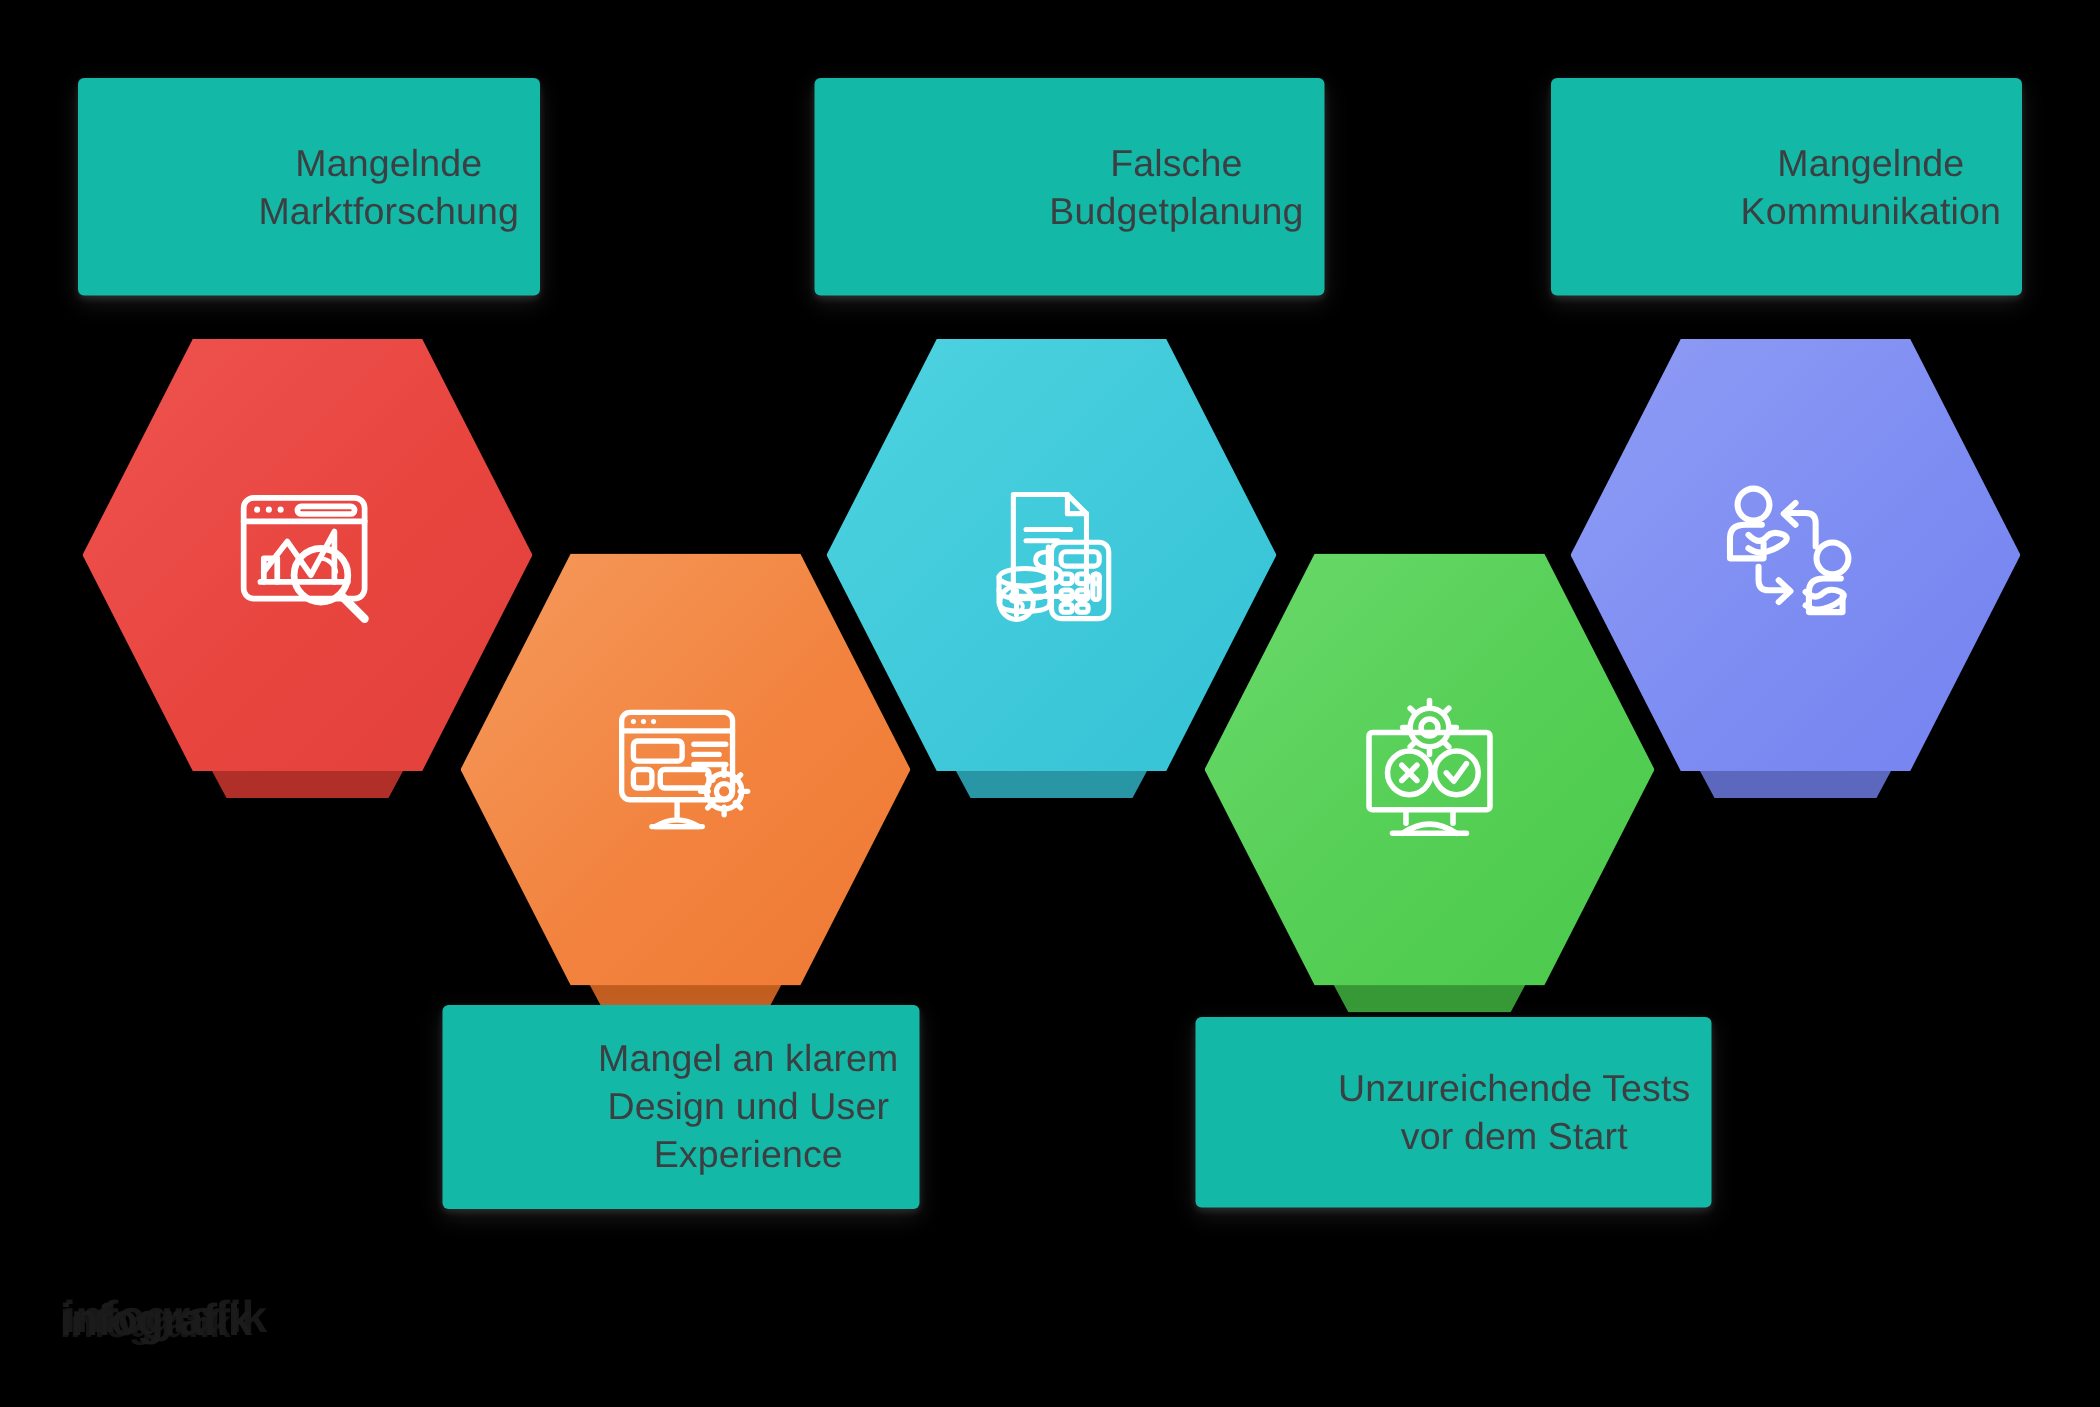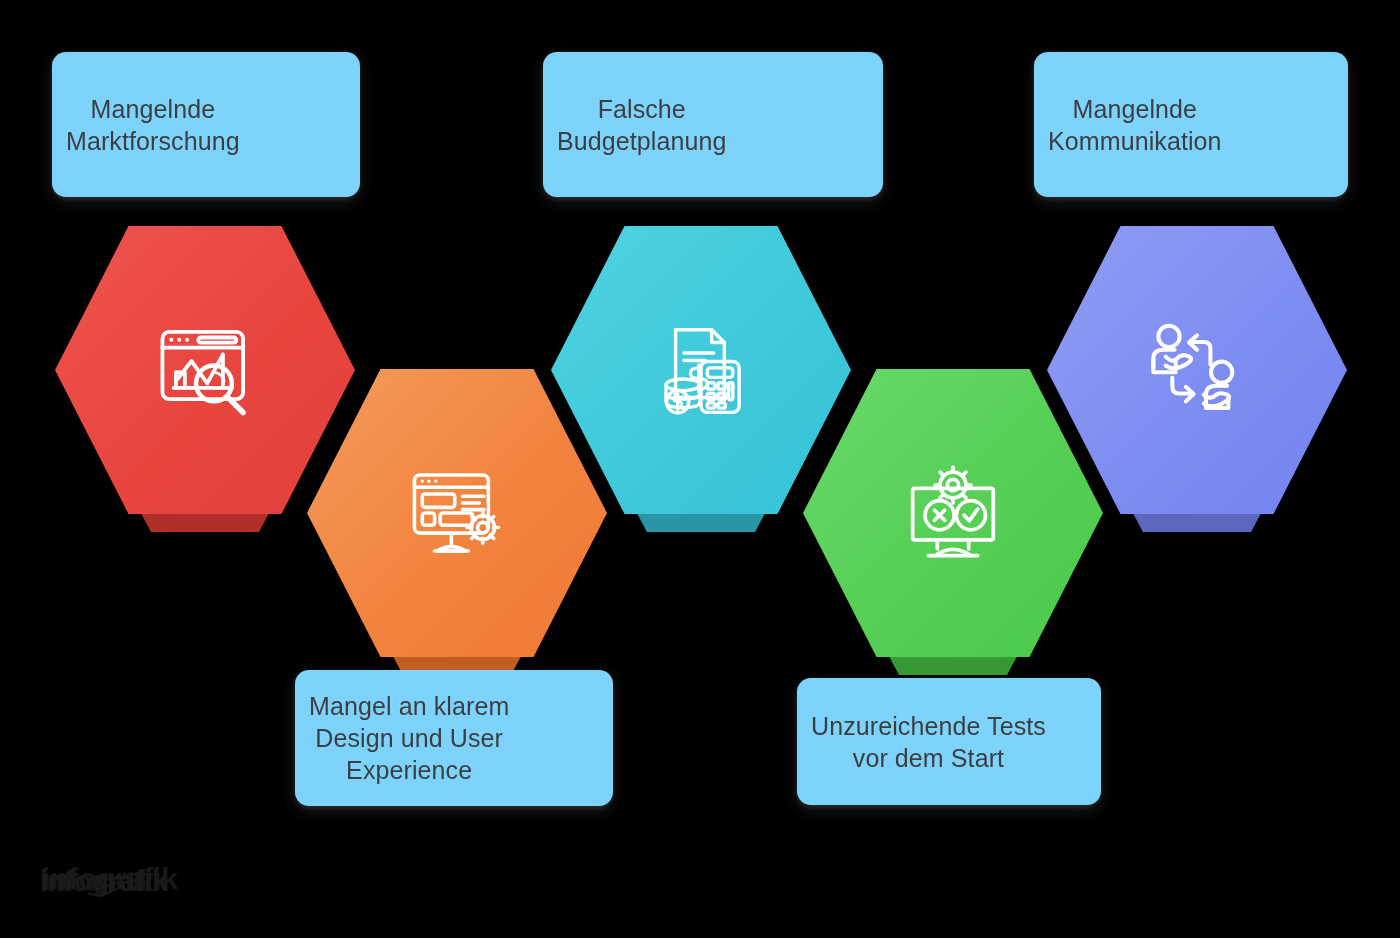--- a/index.html
+++ b/index.html
@@ -19,45 +19,45 @@
     position: absolute;
     left: 0; top: 0;
     width: 1400px;
     height: 938px;
     background: #000000;
   }
 
   
   .card {
     position: absolute;
-    background: #7dd3fc;
-    border-radius: 14px;
+    background: #14b8a6;
+    border-radius: 4px;
     box-shadow: 0 5px 16px rgba(255,255,255,0.10),
                 0 2px 5px rgba(120,120,120,0.25);
     display: flex;
     align-items: center;
-    justify-content: flex-start;
+    justify-content: flex-end;
     text-align: center;
     box-sizing: border-box;
     padding: 8px 14px;
   }
   .card-text {
     color: #3c3f42;
     font-size: 25px;
     line-height: 1.28;
     font-weight: 400;
     letter-spacing: 0.1px;
     white-space: pre-line;
   }
 
   .card-1 { left: 52px;   top: 52px;  width: 308px; height: 145px; }
   .card-2 { left: 543px;  top: 52px;  width: 340px; height: 145px; }
   .card-3 { left: 1034px; top: 52px;  width: 314px; height: 145px; }
   .card-4 { left: 295px;  top: 670px; width: 318px; height: 136px; }
-  .card-5 { left: 797px;  top: 678px; width: 304px; height: 127px; }
+  .card-5 { left: 797px;  top: 678px; width: 344px; height: 127px; }
 
   
   .hex {
     position: absolute;
     width: 300px;
     height: 288px;
   }
   .hex .face {
     position: absolute;
     left: 0; top: 0;

